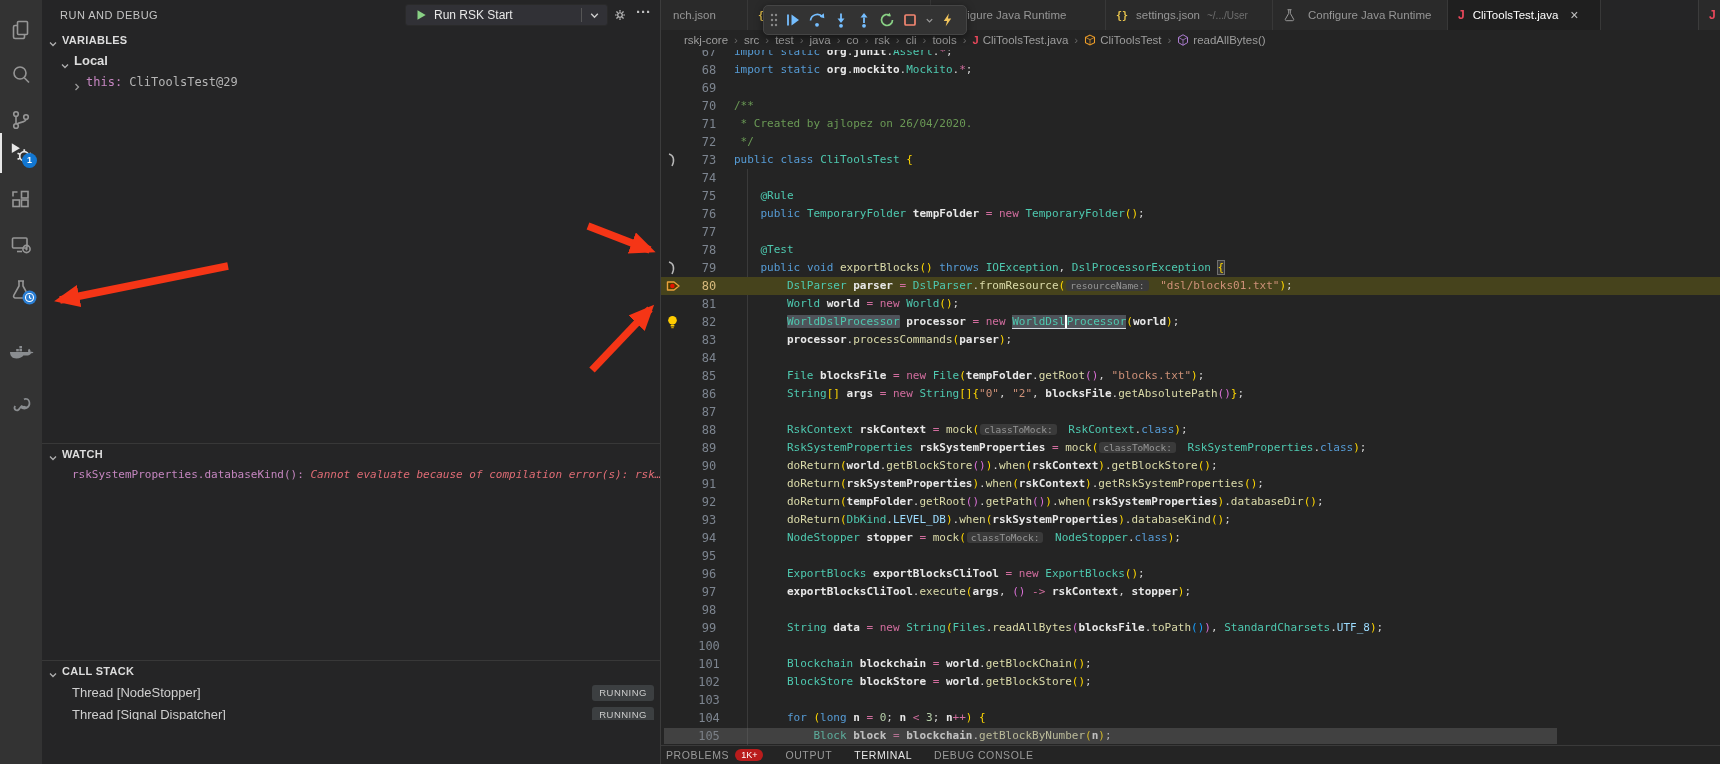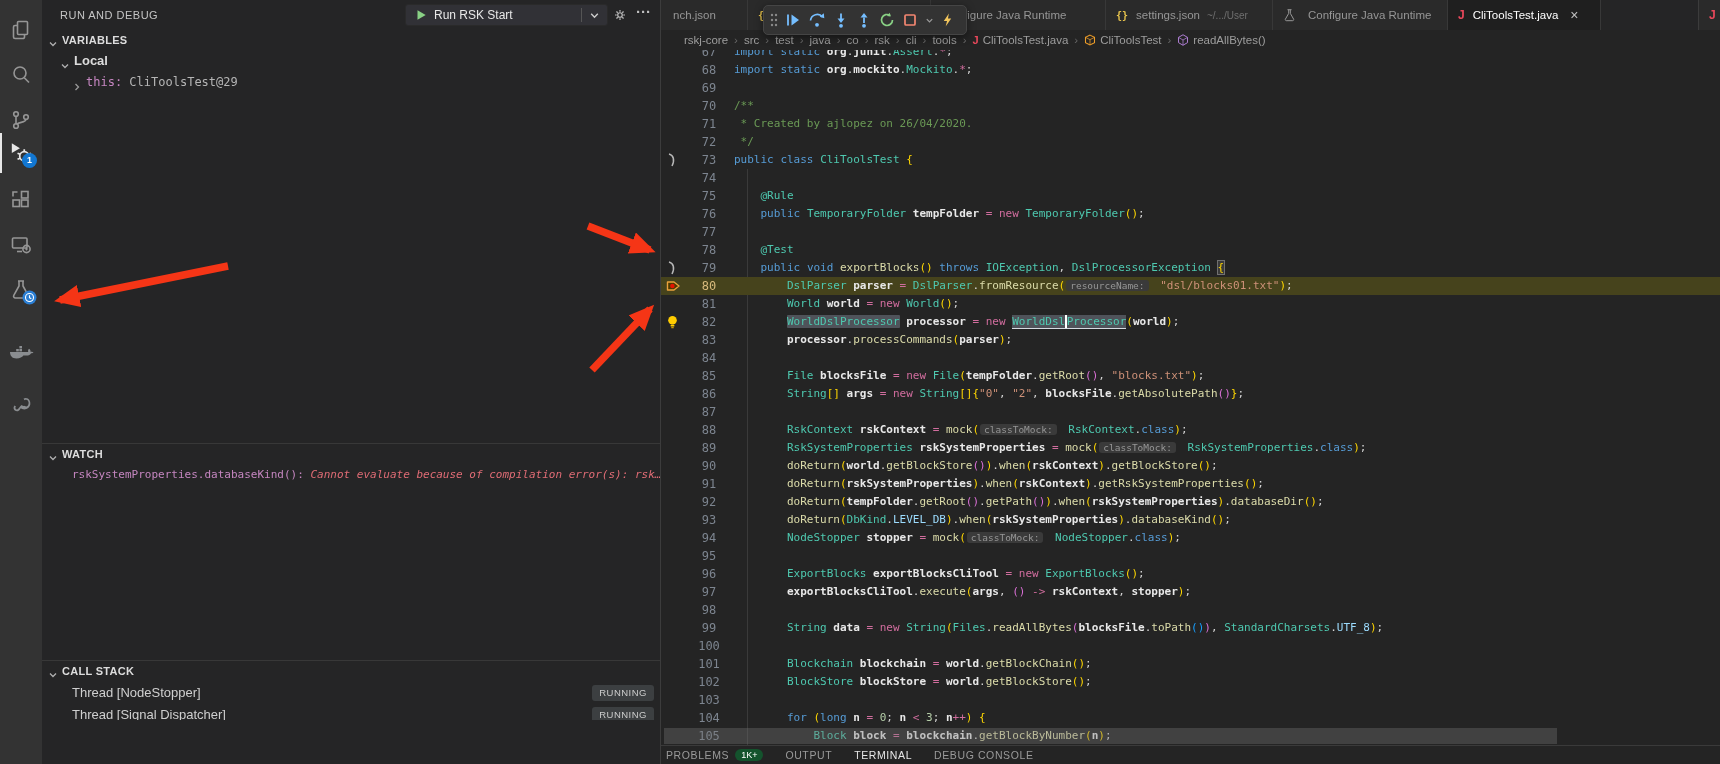--- a/index.html
+++ b/index.html
@@ -76,21 +76,21 @@
   .brkmatch{background:#3a3a3a;outline:1px solid #707070}
   .whl{background:#4f535a;border-radius:1px}
   .wlink{background:#4f535a;border-bottom:1px solid #d5dbe2}
   .caret{display:inline-block;width:1.5px;height:13px;background:#ffffff;vertical-align:text-bottom}
   #hscroll{position:absolute;left:3px;top:728px;width:893px;height:16px;background:rgba(121,121,121,.35);z-index:3;cursor:grab}
   
   #panelbar{position:absolute;left:0;right:0;top:745px;height:19px;background:#242424;border-top:1px solid #3a3a3a;
     z-index:6;display:flex;align-items:center;padding-left:5px;font-size:10.5px;letter-spacing:.6px;color:#9a9a9a}
   .ptab{margin-right:22px;cursor:pointer;display:flex;align-items:center;text-transform:uppercase}
   .ptab.active{color:#e7e7e7}
-  .ptab .pbadge{background:#14532d;color:#fff;border-radius:8px;padding:1px 6px;font-size:9px;margin-left:6px;letter-spacing:0}
+  .ptab .pbadge{background:#b91c1c;color:#fff;border-radius:8px;padding:1px 6px;font-size:9px;margin-left:6px;letter-spacing:0}
   
   #dbg-toolbar{position:absolute;left:763px;top:5px;width:204px;height:30px;background:#333333;border:1px solid #454545;
     border-radius:5px;box-shadow:0 2px 8px rgba(0,0,0,.45);z-index:40;display:flex;align-items:center;padding:0 6px;gap:7px}
   .dbtn{display:flex;align-items:center;justify-content:center;cursor:pointer}
   
   #arrows{position:absolute;left:0;top:0;z-index:60;pointer-events:none}
 </style>
 </head>
 <body>
 

